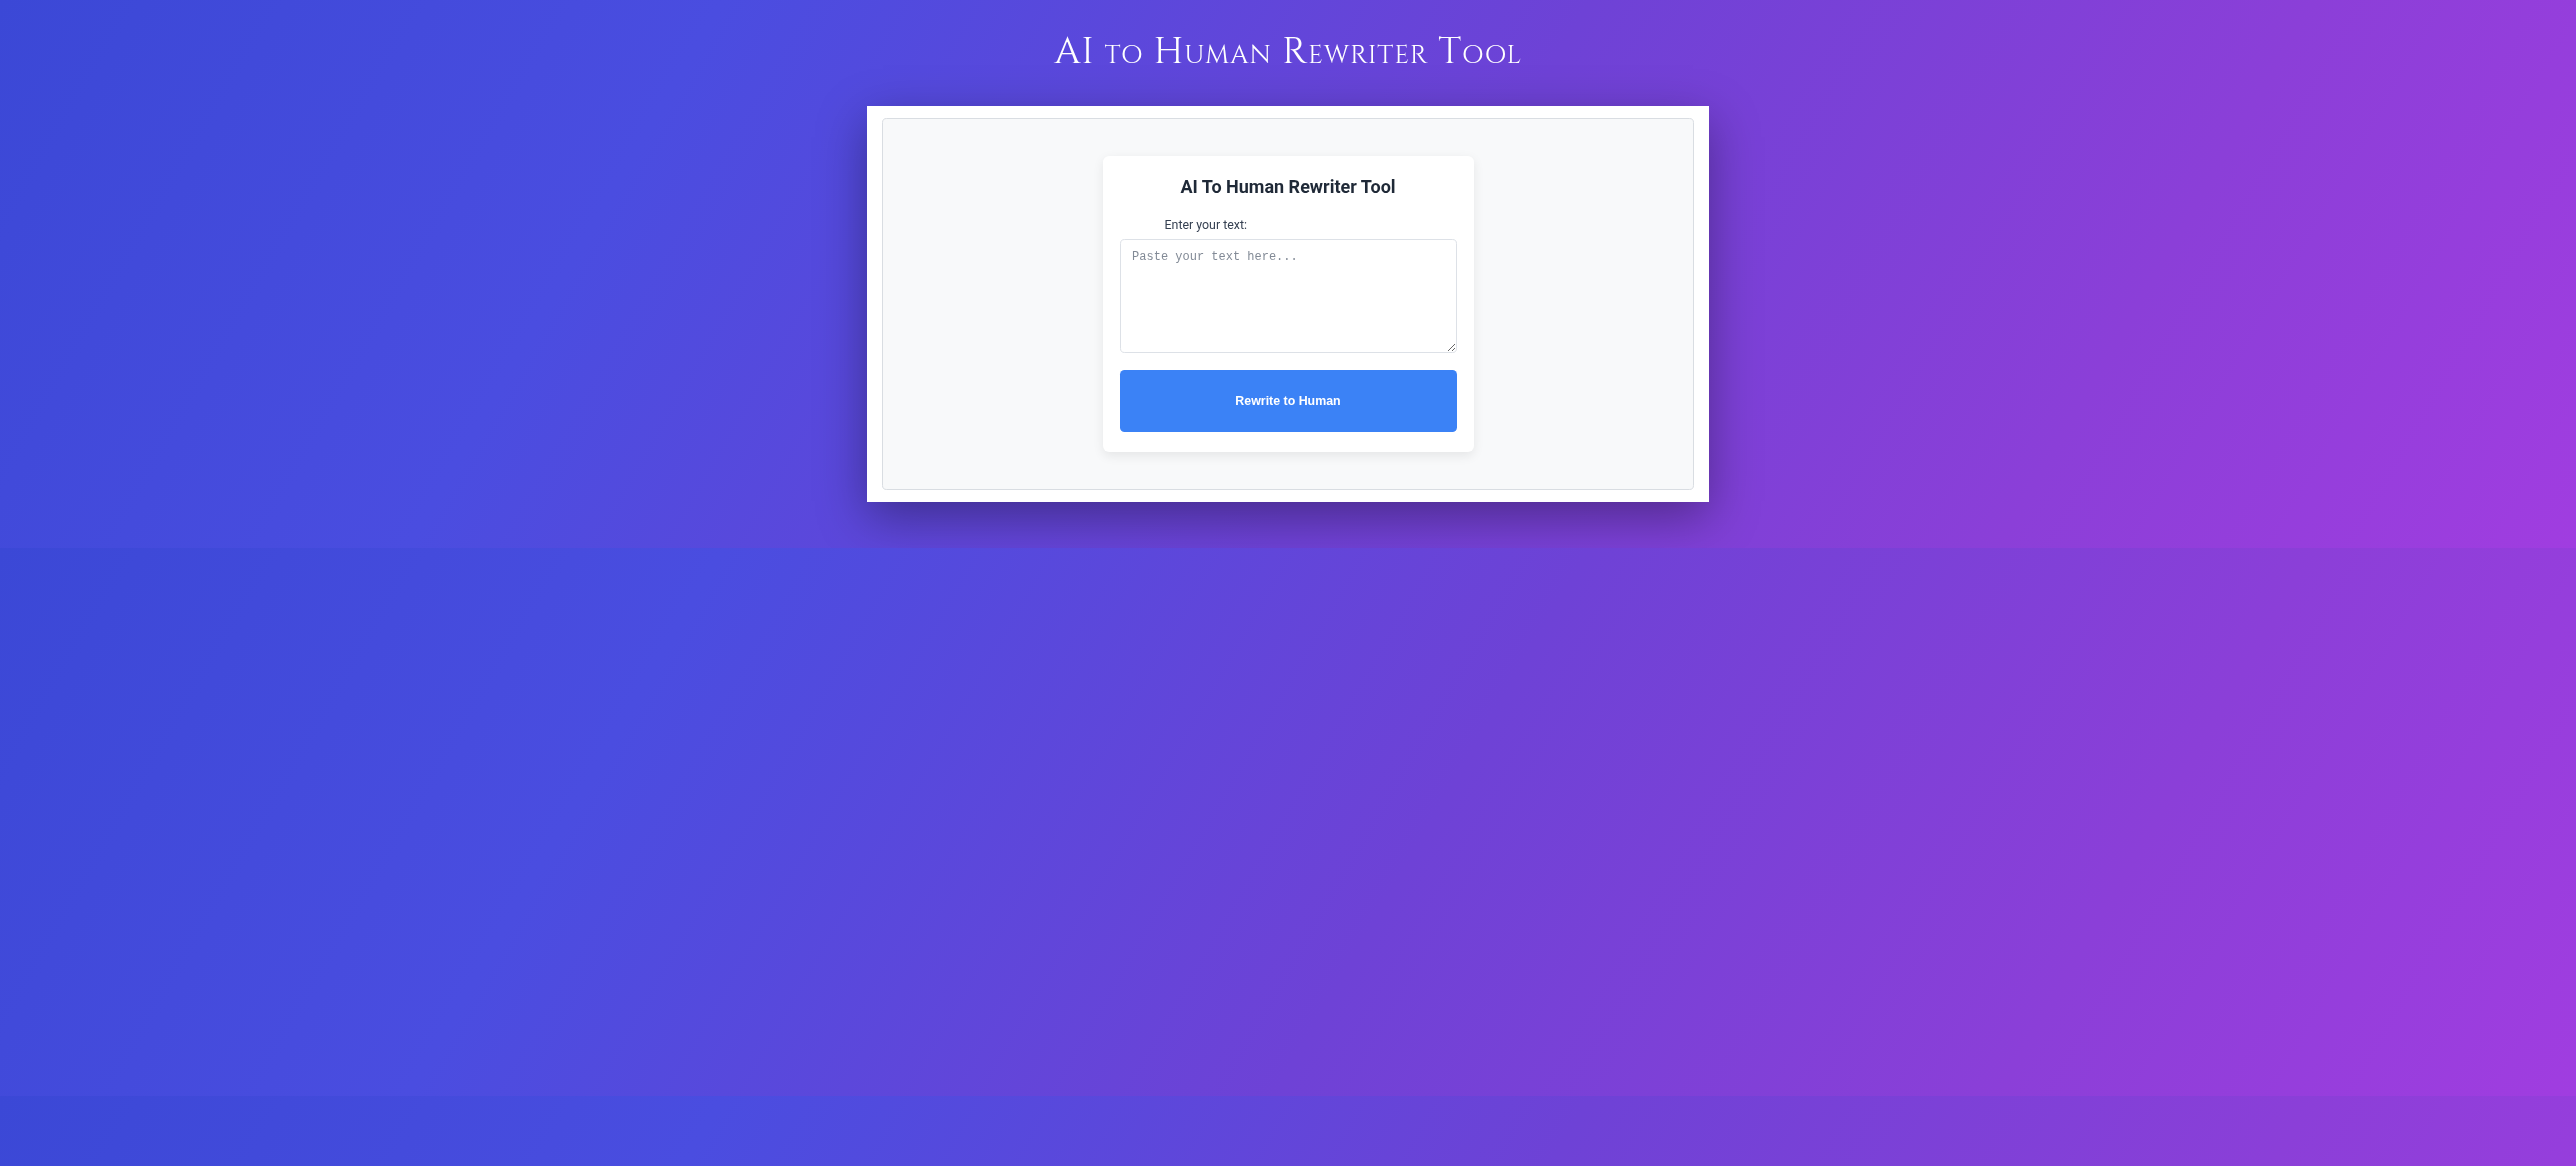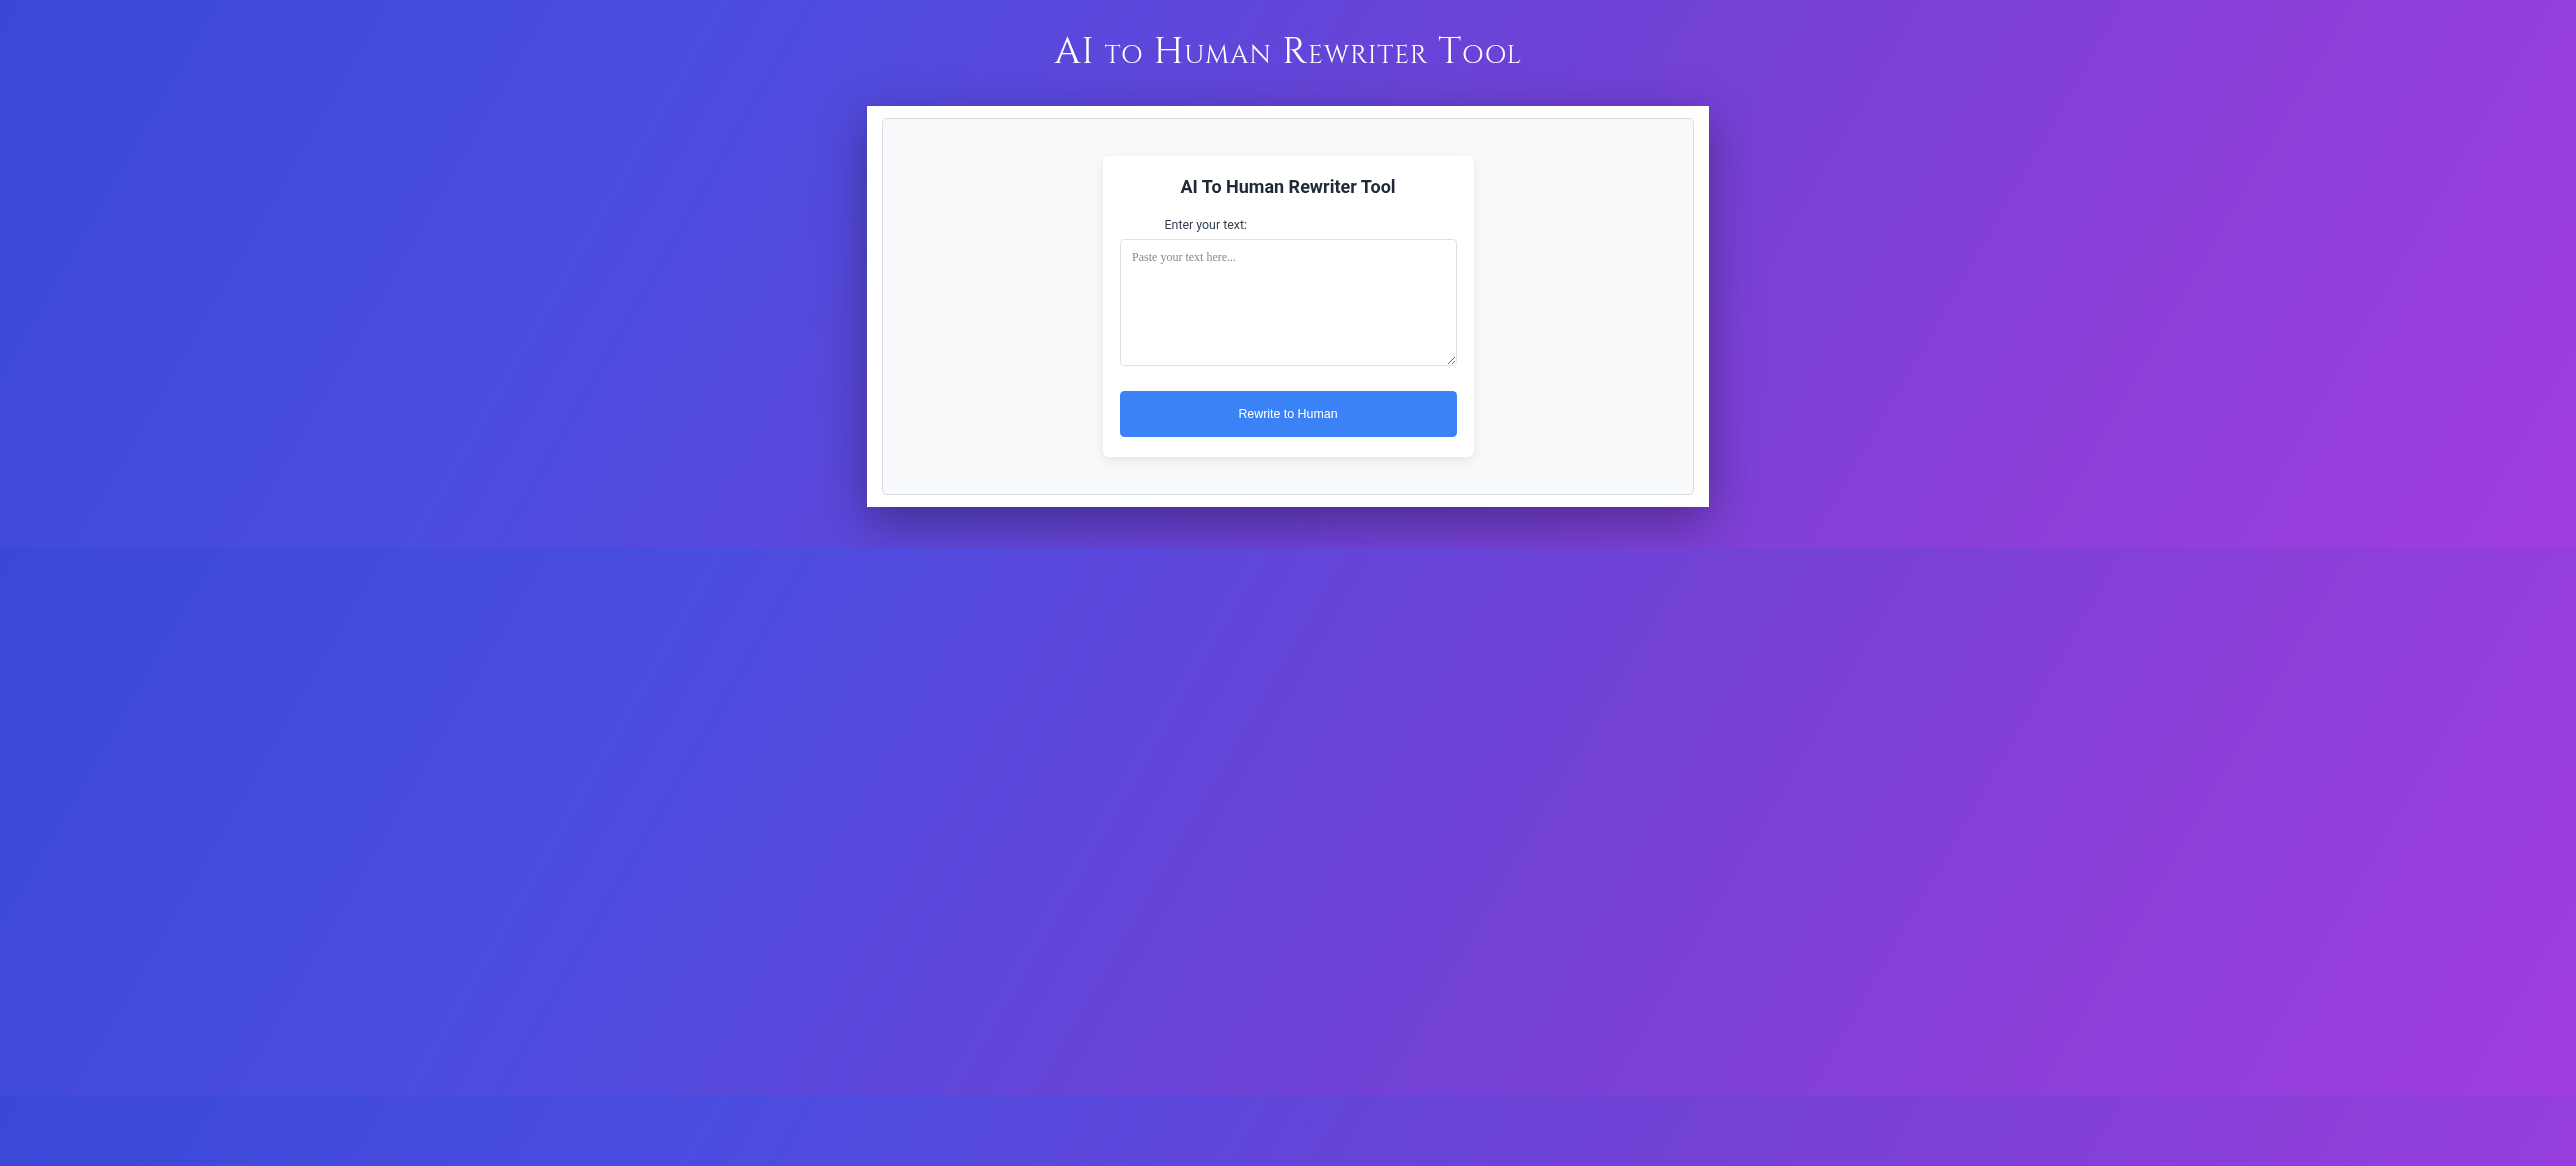--- a/index.html
+++ b/index.html
@@ -65,46 +65,46 @@
     .input-label {
       display: block;
       font-size: 12.4px;
       color: #364152;
       margin-bottom: 7.7px;
       padding-left: 45px;
     }
 
     .text-input {
       width: 100%;
-      height: 127px;
+      height: 114px;
       border: 0.8px solid #dde1e7;
       border-radius: 4.6px;
       padding: 9.3px 11.6px;
       font-size: 12px;
-      font-family: Liberation Serif, serif;
+      font-family: Liberation Mono, monospace;
       color: #1f2937;
       resize: vertical;
       outline: none;
     }
 
     .text-input::placeholder {
       color: #828a96;
     }
 
     .submit-button {
       display: block;
       width: 100%;
-      margin-top: 22px;
+      margin-top: 14px;
       background: #3b82f6;
       color: #ffffff;
       border: none;
       border-radius: 4.6px;
-      padding: 16px 0;
+      padding: 24px 0;
       font-size: 12.4px;
-      font-weight: 400;
+      font-weight: 700;
       cursor: pointer;
     }
   </style>
 </head>
 <body>
 
 <h1 class="page-title">AI to Human Rewriter Tool</h1>
 
 <div class="outer-card">
   <div class="inner-panel">

